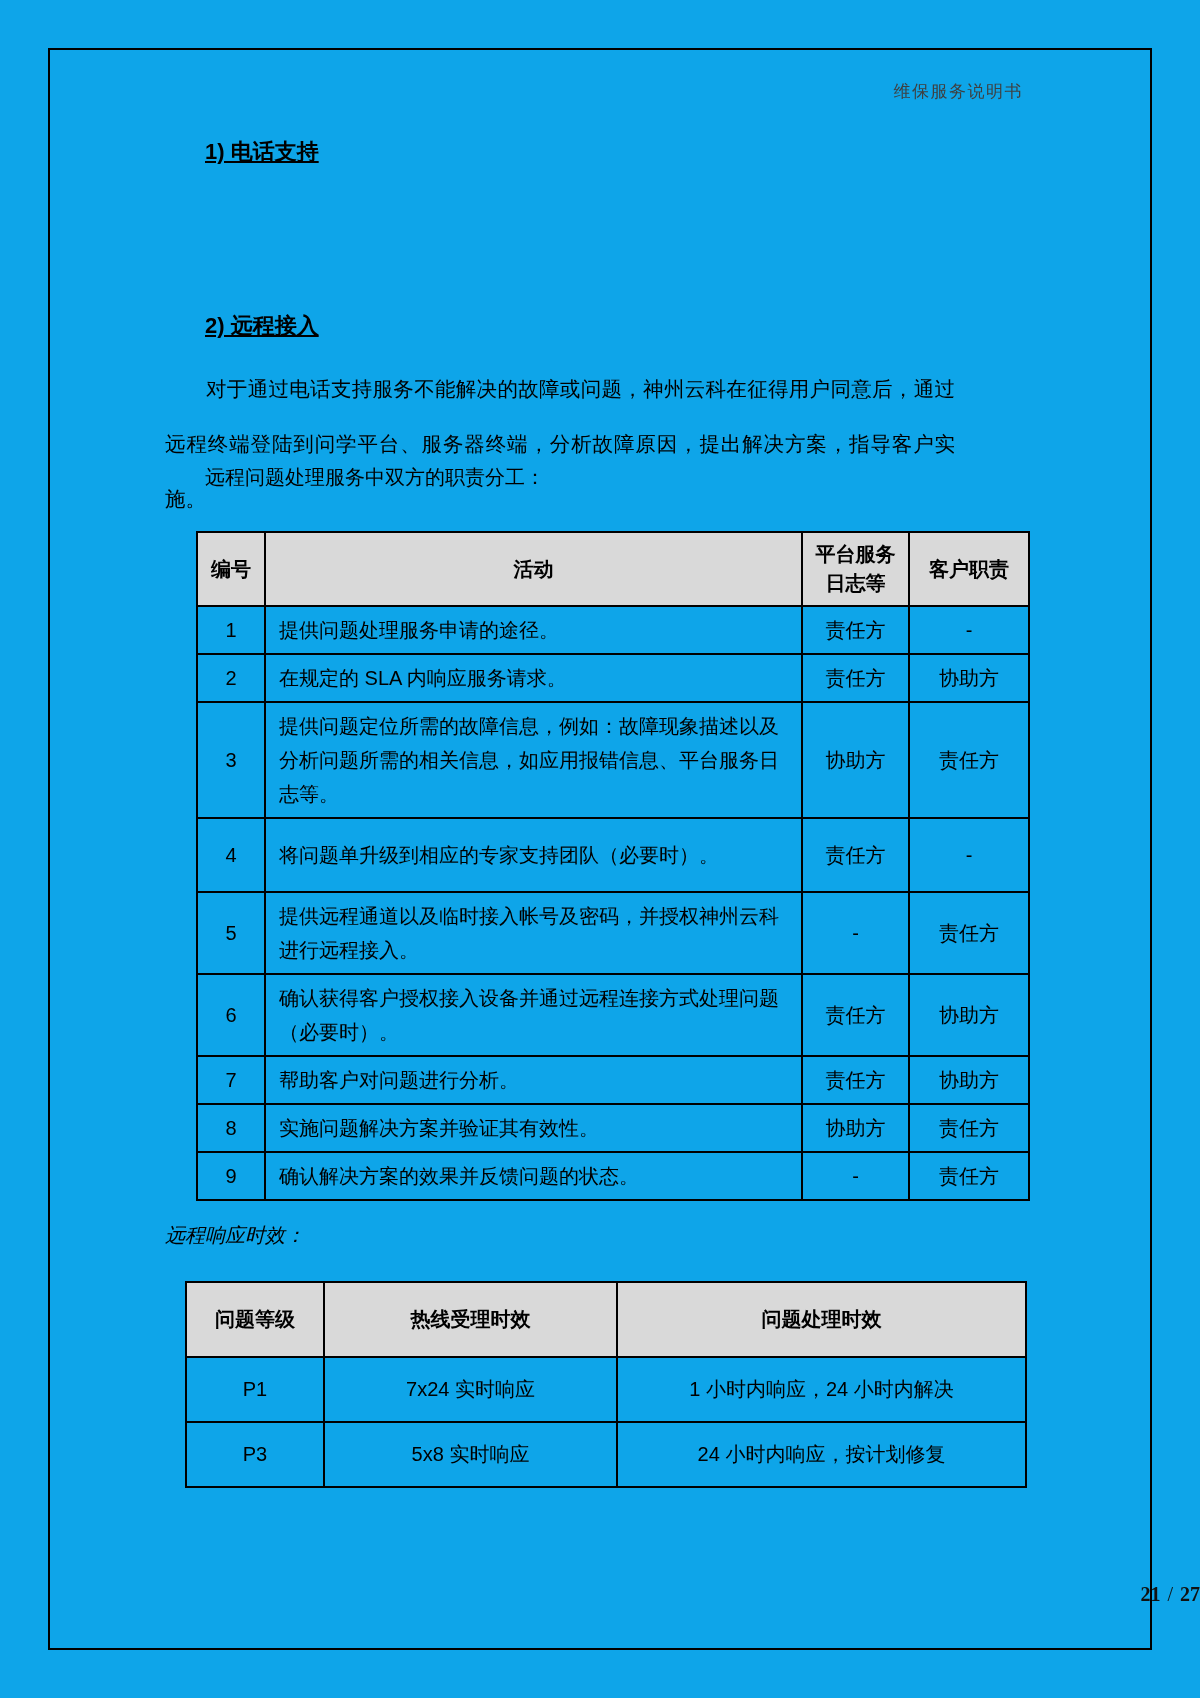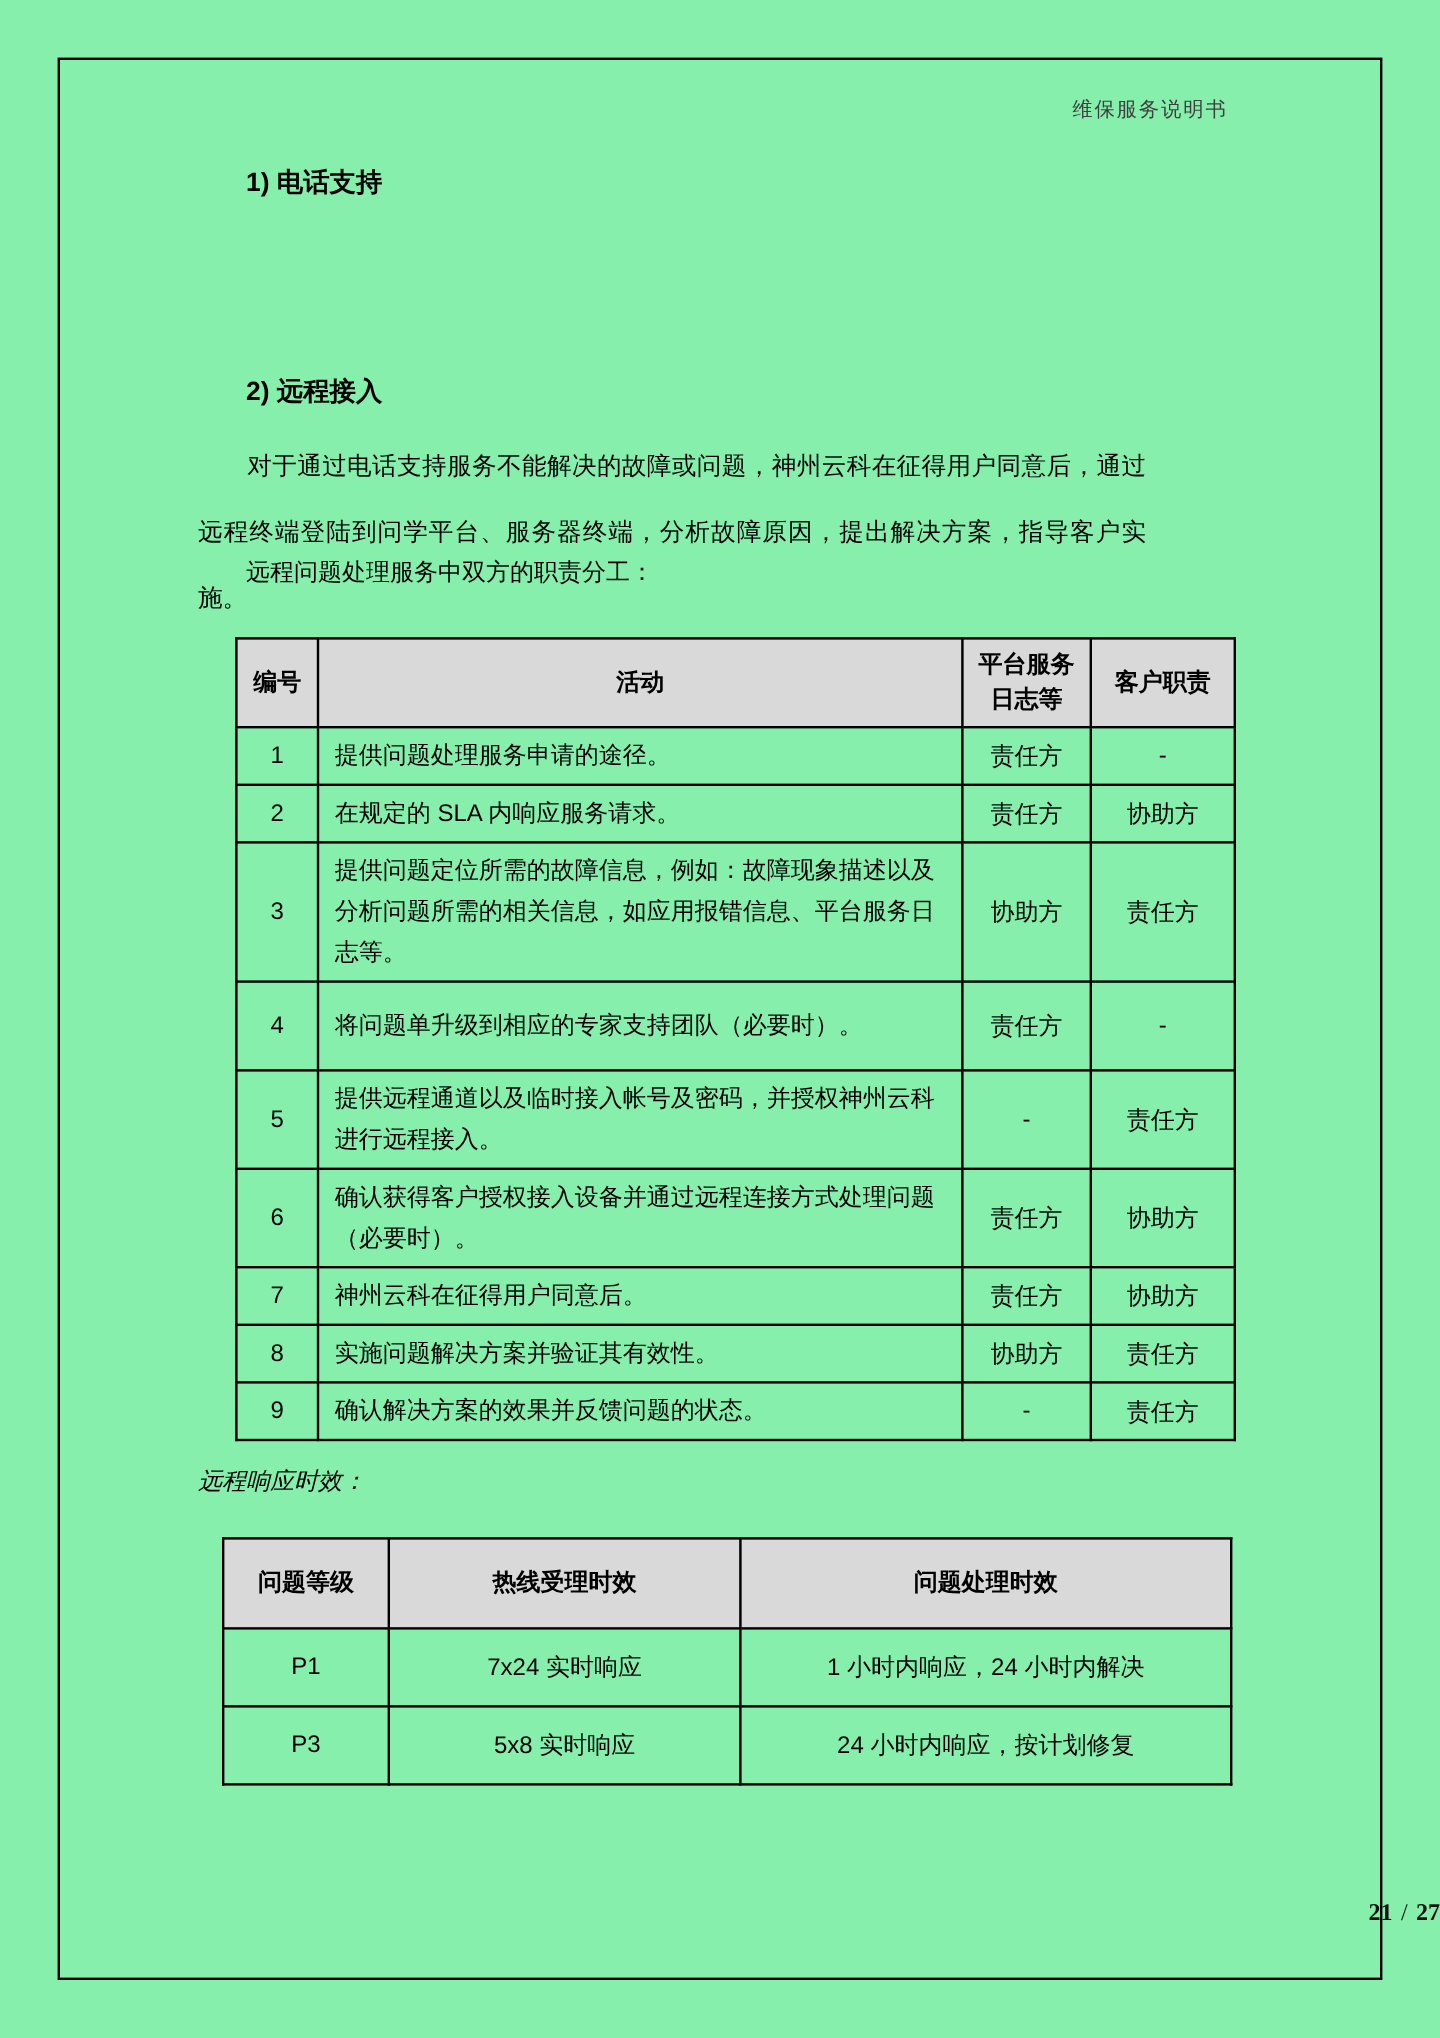--- a/index.html
+++ b/index.html
@@ -1,32 +1,32 @@
 <!DOCTYPE html>
 <html style="--header-bg: #d9d9d9; --border-col: #000000;"><head>
 <meta charset="utf-8">
 <style>
   html,body { margin:0; padding:0; background:#fff; }
   .page {
-    position:relative; width:1200px; height:1698px; background:#86efac;
+    position:relative; width:1200px; height:1698px; background:#0ea5e9;
     font-family:"Liberation Sans", sans-serif; color:#000; overflow:hidden;
     margin:0 auto;
   }
   .frame {
     position:absolute; left:48px; top:48px; width:1104px; height:1602px;
     border:2px solid var(--border-col, #222); box-sizing:border-box;
   }
   .doc-header {
     position:absolute; top:80px; left:165px; width:858px;
     text-align:right; font-family:"Liberation Serif", serif;
     font-size:17px; color:#3f3f3f; letter-spacing:1.5px;
   }
   .sec-heading {
     position:absolute; left:205px; font-size:22px; font-weight:bold;
-    line-height:28px; white-space:nowrap;
+    line-height:28px; white-space:nowrap;text-decoration:underline;
   }
   #h-phone  { top:138px; }
   #h-remote { top:312px; }
   .para {
     position:absolute; left:165px; width:790px;
     font-size:20.5px; line-height:55px; text-align:justify;
     text-indent:2em; color:#000;
   }
   #para-phone  { top:184px; }
   #para-remote { top:361px; }
@@ -134,21 +134,21 @@
         <td>责任方</td>
       </tr>
       <tr>
         <td>6</td>
         <td class="cell-activity">确认获得客户授权接入设备并通过远程连接方式处理问题（必要时）。</td>
         <td>责任方</td>
         <td>协助方</td>
       </tr>
       <tr>
         <td>7</td>
-        <td class="cell-activity">神州云科在征得用户同意后。</td>
+        <td class="cell-activity">帮助客户对问题进行分析。</td>
         <td>责任方</td>
         <td>协助方</td>
       </tr>
       <tr>
         <td>8</td>
         <td class="cell-activity">实施问题解决方案并验证其有效性。</td>
         <td>协助方</td>
         <td>责任方</td>
       </tr>
       <tr>

